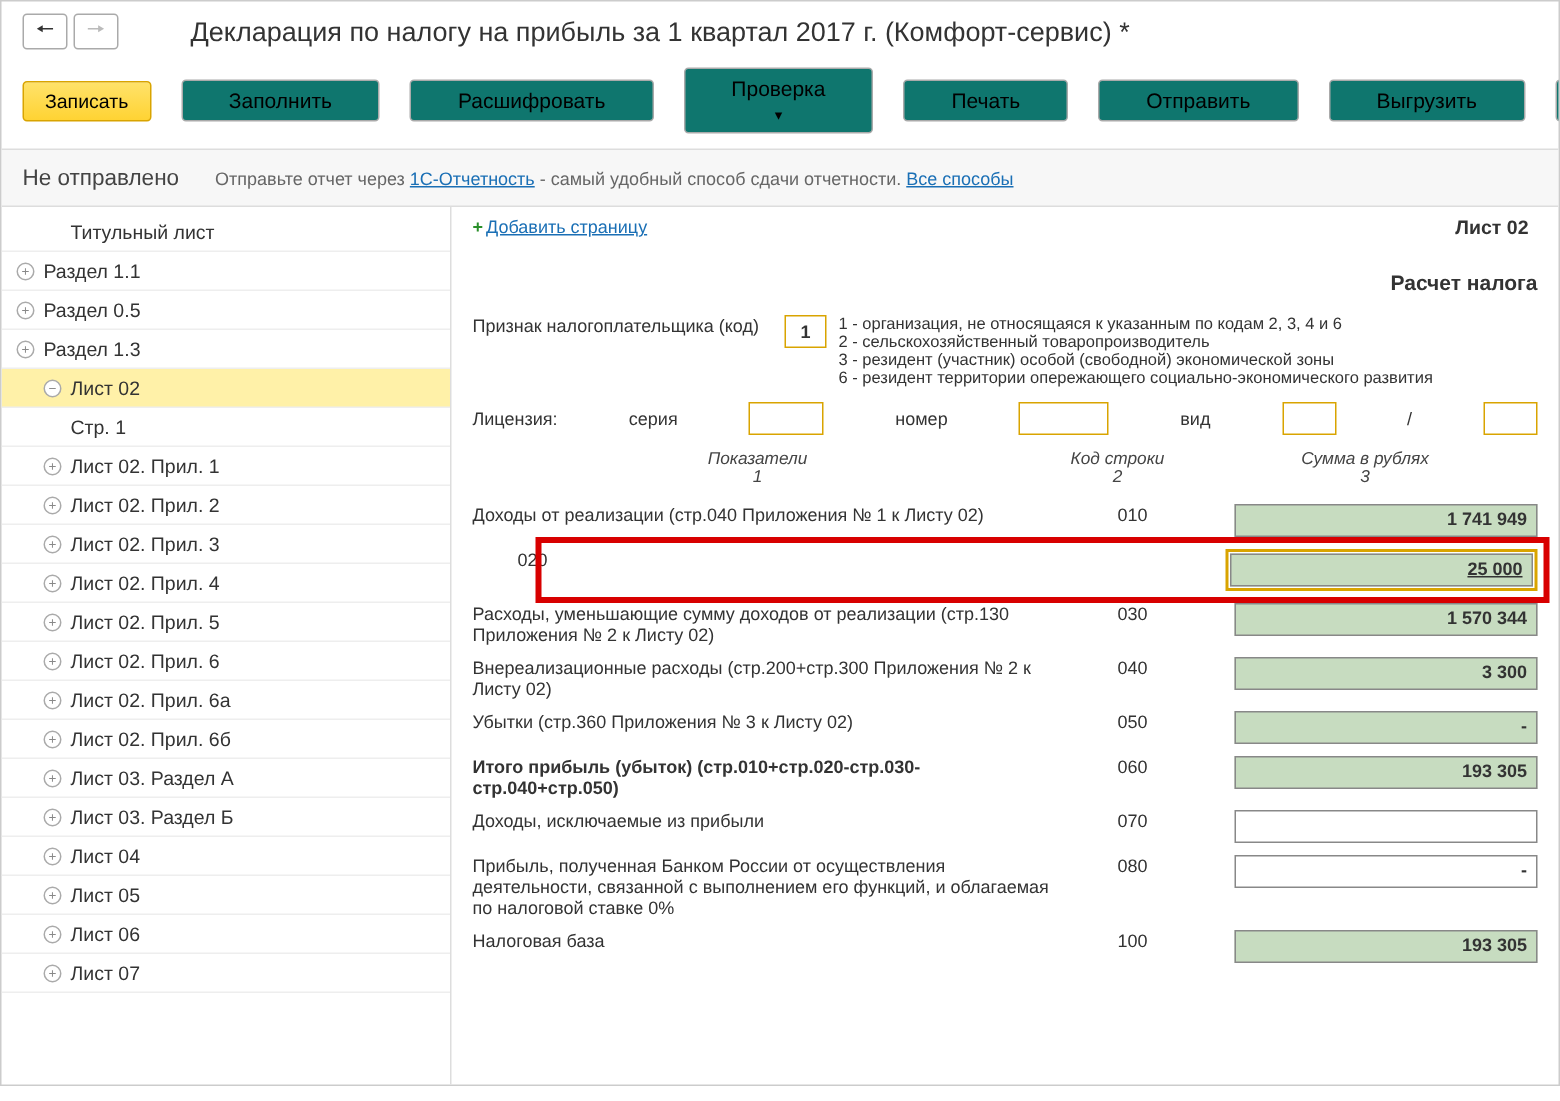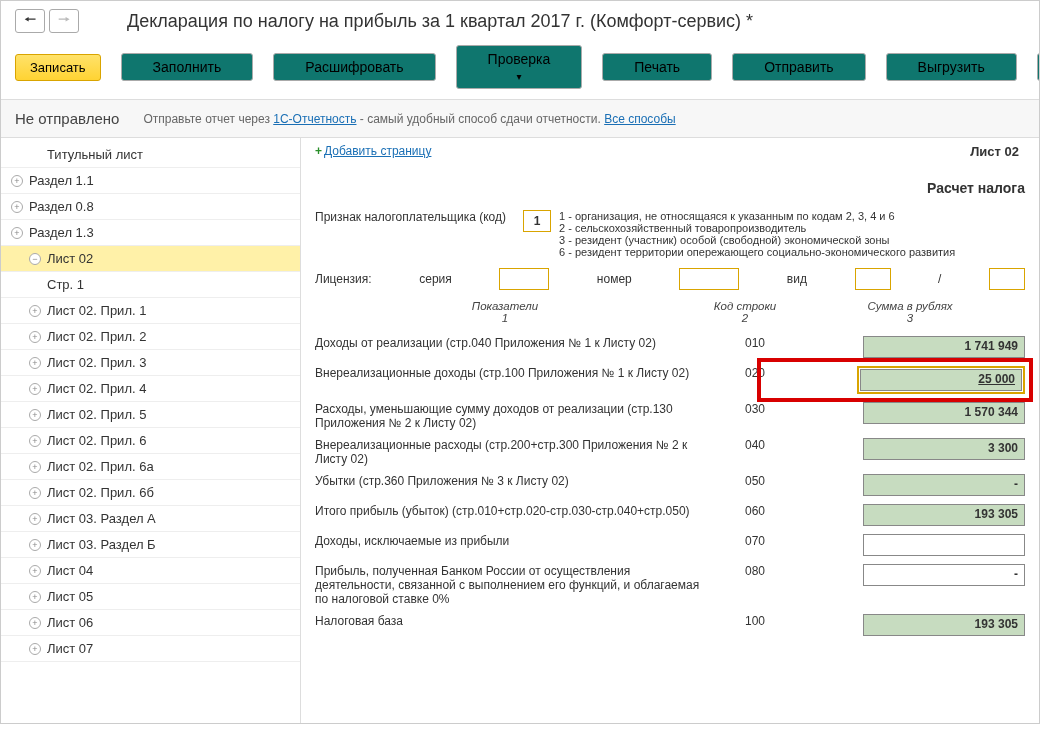--- a/index.html
+++ b/index.html
@@ -36,24 +36,24 @@
   .code-box { width: 28px; height: 22px; border: 1px solid #d9a400; background:#fff; display:inline-flex; align-items:center; justify-content:center; font-weight:bold; }
   .explain { font-size: 11px; color: #333; }
   .lic-row { display: flex; align-items: center; gap: 8px; margin: 10px 0; justify-content: space-between; }
   .lic-row .lic-input { border: 1px solid #d9a400; height: 22px; background:#fff; }
   .cols-hdr { display:flex; font-style: italic; font-size: 11.5px; color:#444; margin: 8px 0; }
   .cols-hdr .c1 { flex: 0 0 380px; text-align:center; }
   .cols-hdr .c2 { flex: 0 0 100px; text-align:center; }
   .cols-hdr .c3 { flex: 1; text-align:center; }
   .data-row { display:flex; align-items:flex-start; padding: 4px 0; }
   .data-row .indicator { flex: 0 0 400px; font-size: 12px; padding-right: 6px; }
-  .data-row.bold .indicator { font-weight: normal; }
+  .data-row.bold .indicator { font-weight: bold; }
   .data-row .code { flex: 0 0 60px; text-align:right; padding-right: 10px; }
   .data-row .amount-wrap { flex: 1; display:flex; justify-content:flex-end; }
-  .amount-cell { width: 162px; height: 22px; border: 1px solid #888; background: #c7dcc0; text-align:right; padding: 2px 6px; font-weight:bold; font-size:12px; }
+  .amount-cell { width: 202px; height: 22px; border: 1px solid #888; background: #c7dcc0; text-align:right; padding: 2px 6px; font-weight:bold; font-size:12px; }
   .amount-cell.empty { background:#fff; }
   .amount-cell.dash { background:#c7dcc0; }
   .highlight-row .amount-wrap { position: relative; text-decoration: underline; }
   .highlight-box { position:absolute; border: 4px solid #d80000; left:-18px; right:-8px; top:-8px; bottom:-8px; pointer-events:none; }
   .highlight-inner { border: 2px solid #d9a400; padding:1px;}
 </style>
 </head>
 <body>
 
 <div class="app">
@@ -91,21 +91,21 @@
     <div class="sidebar" id="sidebar">
         <div class="tree-item no-exp">
           <span>Титульный лист</span>
         </div>
         <div class="tree-item">
           <span class="expander">+</span>
           <span>Раздел 1.1</span>
         </div>
         <div class="tree-item">
           <span class="expander">+</span>
-          <span>Раздел 0.8</span>
+          <span>Раздел 0.5</span>
         </div>
         <div class="tree-item">
           <span class="expander">+</span>
           <span>Раздел 1.3</span>
         </div>
         <div class="tree-item level2 selected">
           <span class="expander">−</span>
           <span>Лист 02</span>
         </div>
         <div class="tree-item level3 no-exp">
@@ -205,21 +205,20 @@
 
       <div id="rows">
           <div class="data-row">
             <div class="indicator">Доходы от реализации (стр.040 Приложения № 1 к Листу 02)</div>
             <div class="code">010</div>
             <div class="amount-wrap">
               <div class="amount-cell ">1 741 949</div>
             </div>
           </div>
           <div class="data-row highlight-row">
-            <div class="indicator">Внереализационные доходы (стр.100 Приложения № 1 к Листу 02)</div>
             <div class="code">020</div>
             <div class="amount-wrap">
               <div class="highlight-inner">
                 <div class="amount-cell ">25 000</div>
               </div>
               <div class="highlight-box"></div>
             </div>
           </div>
           <div class="data-row">
             <div class="indicator">Расходы, уменьшающие сумму доходов от реализации (стр.130 Приложения № 2 к Листу 02)</div>

